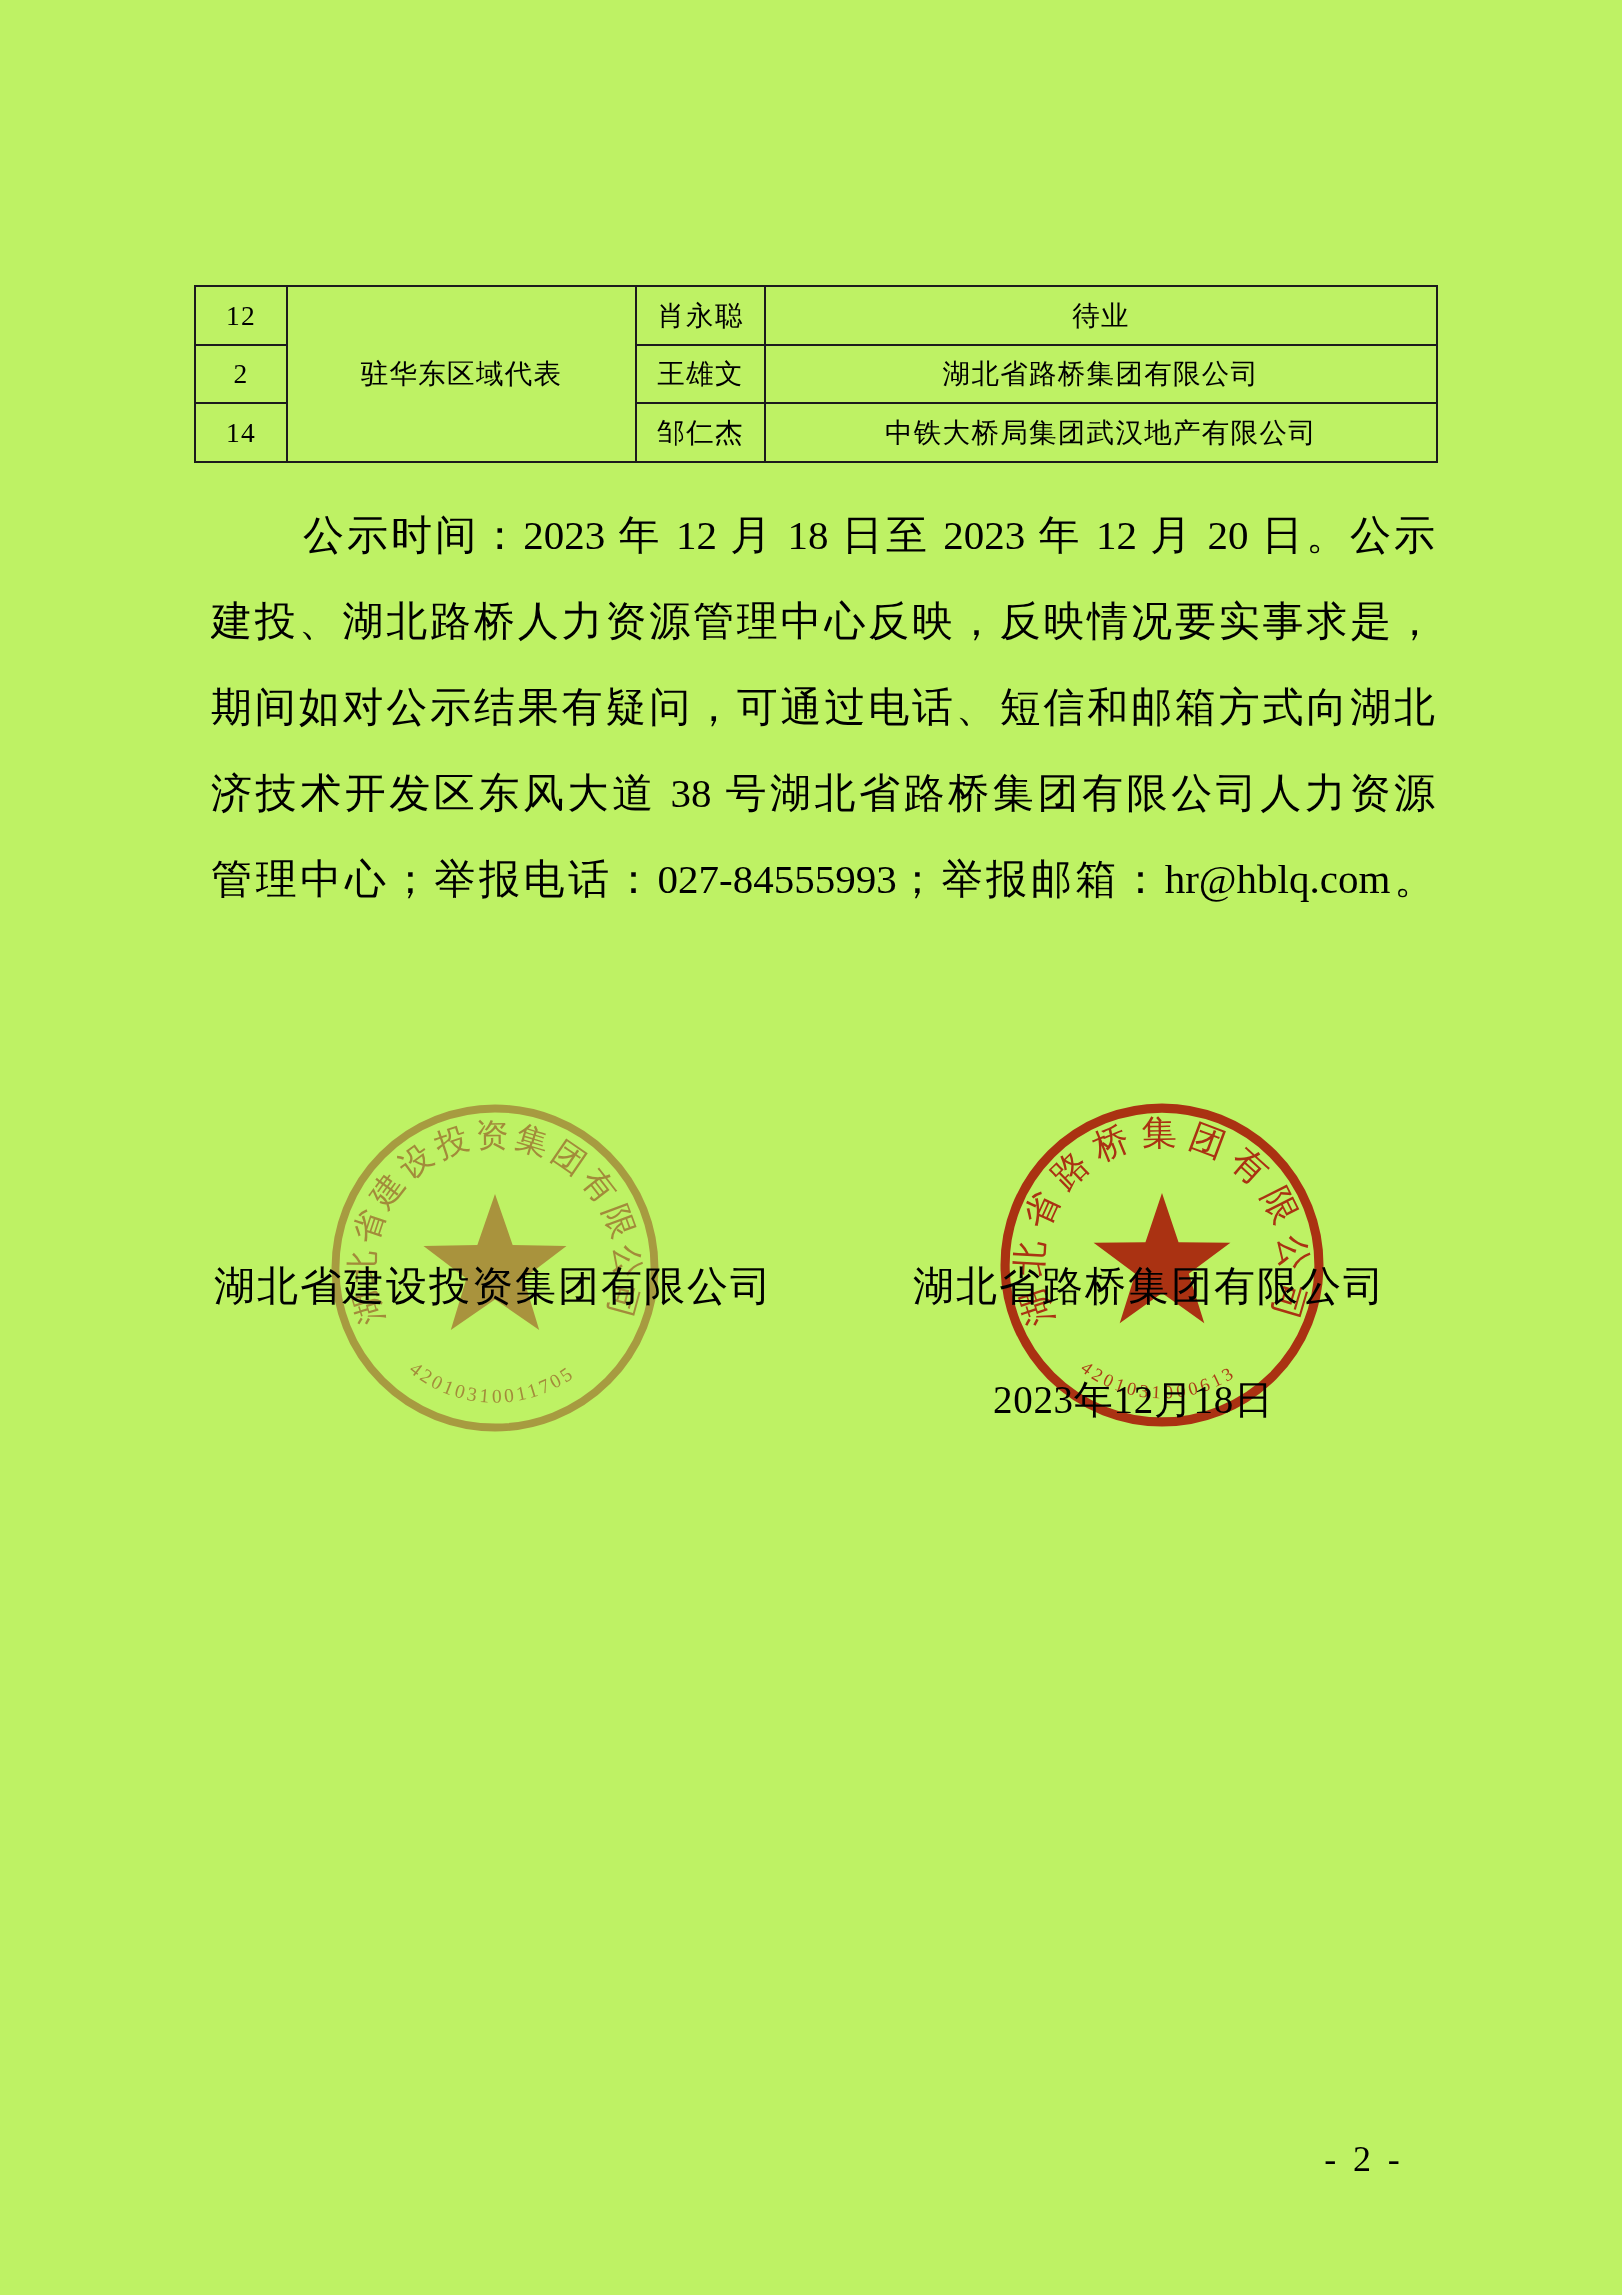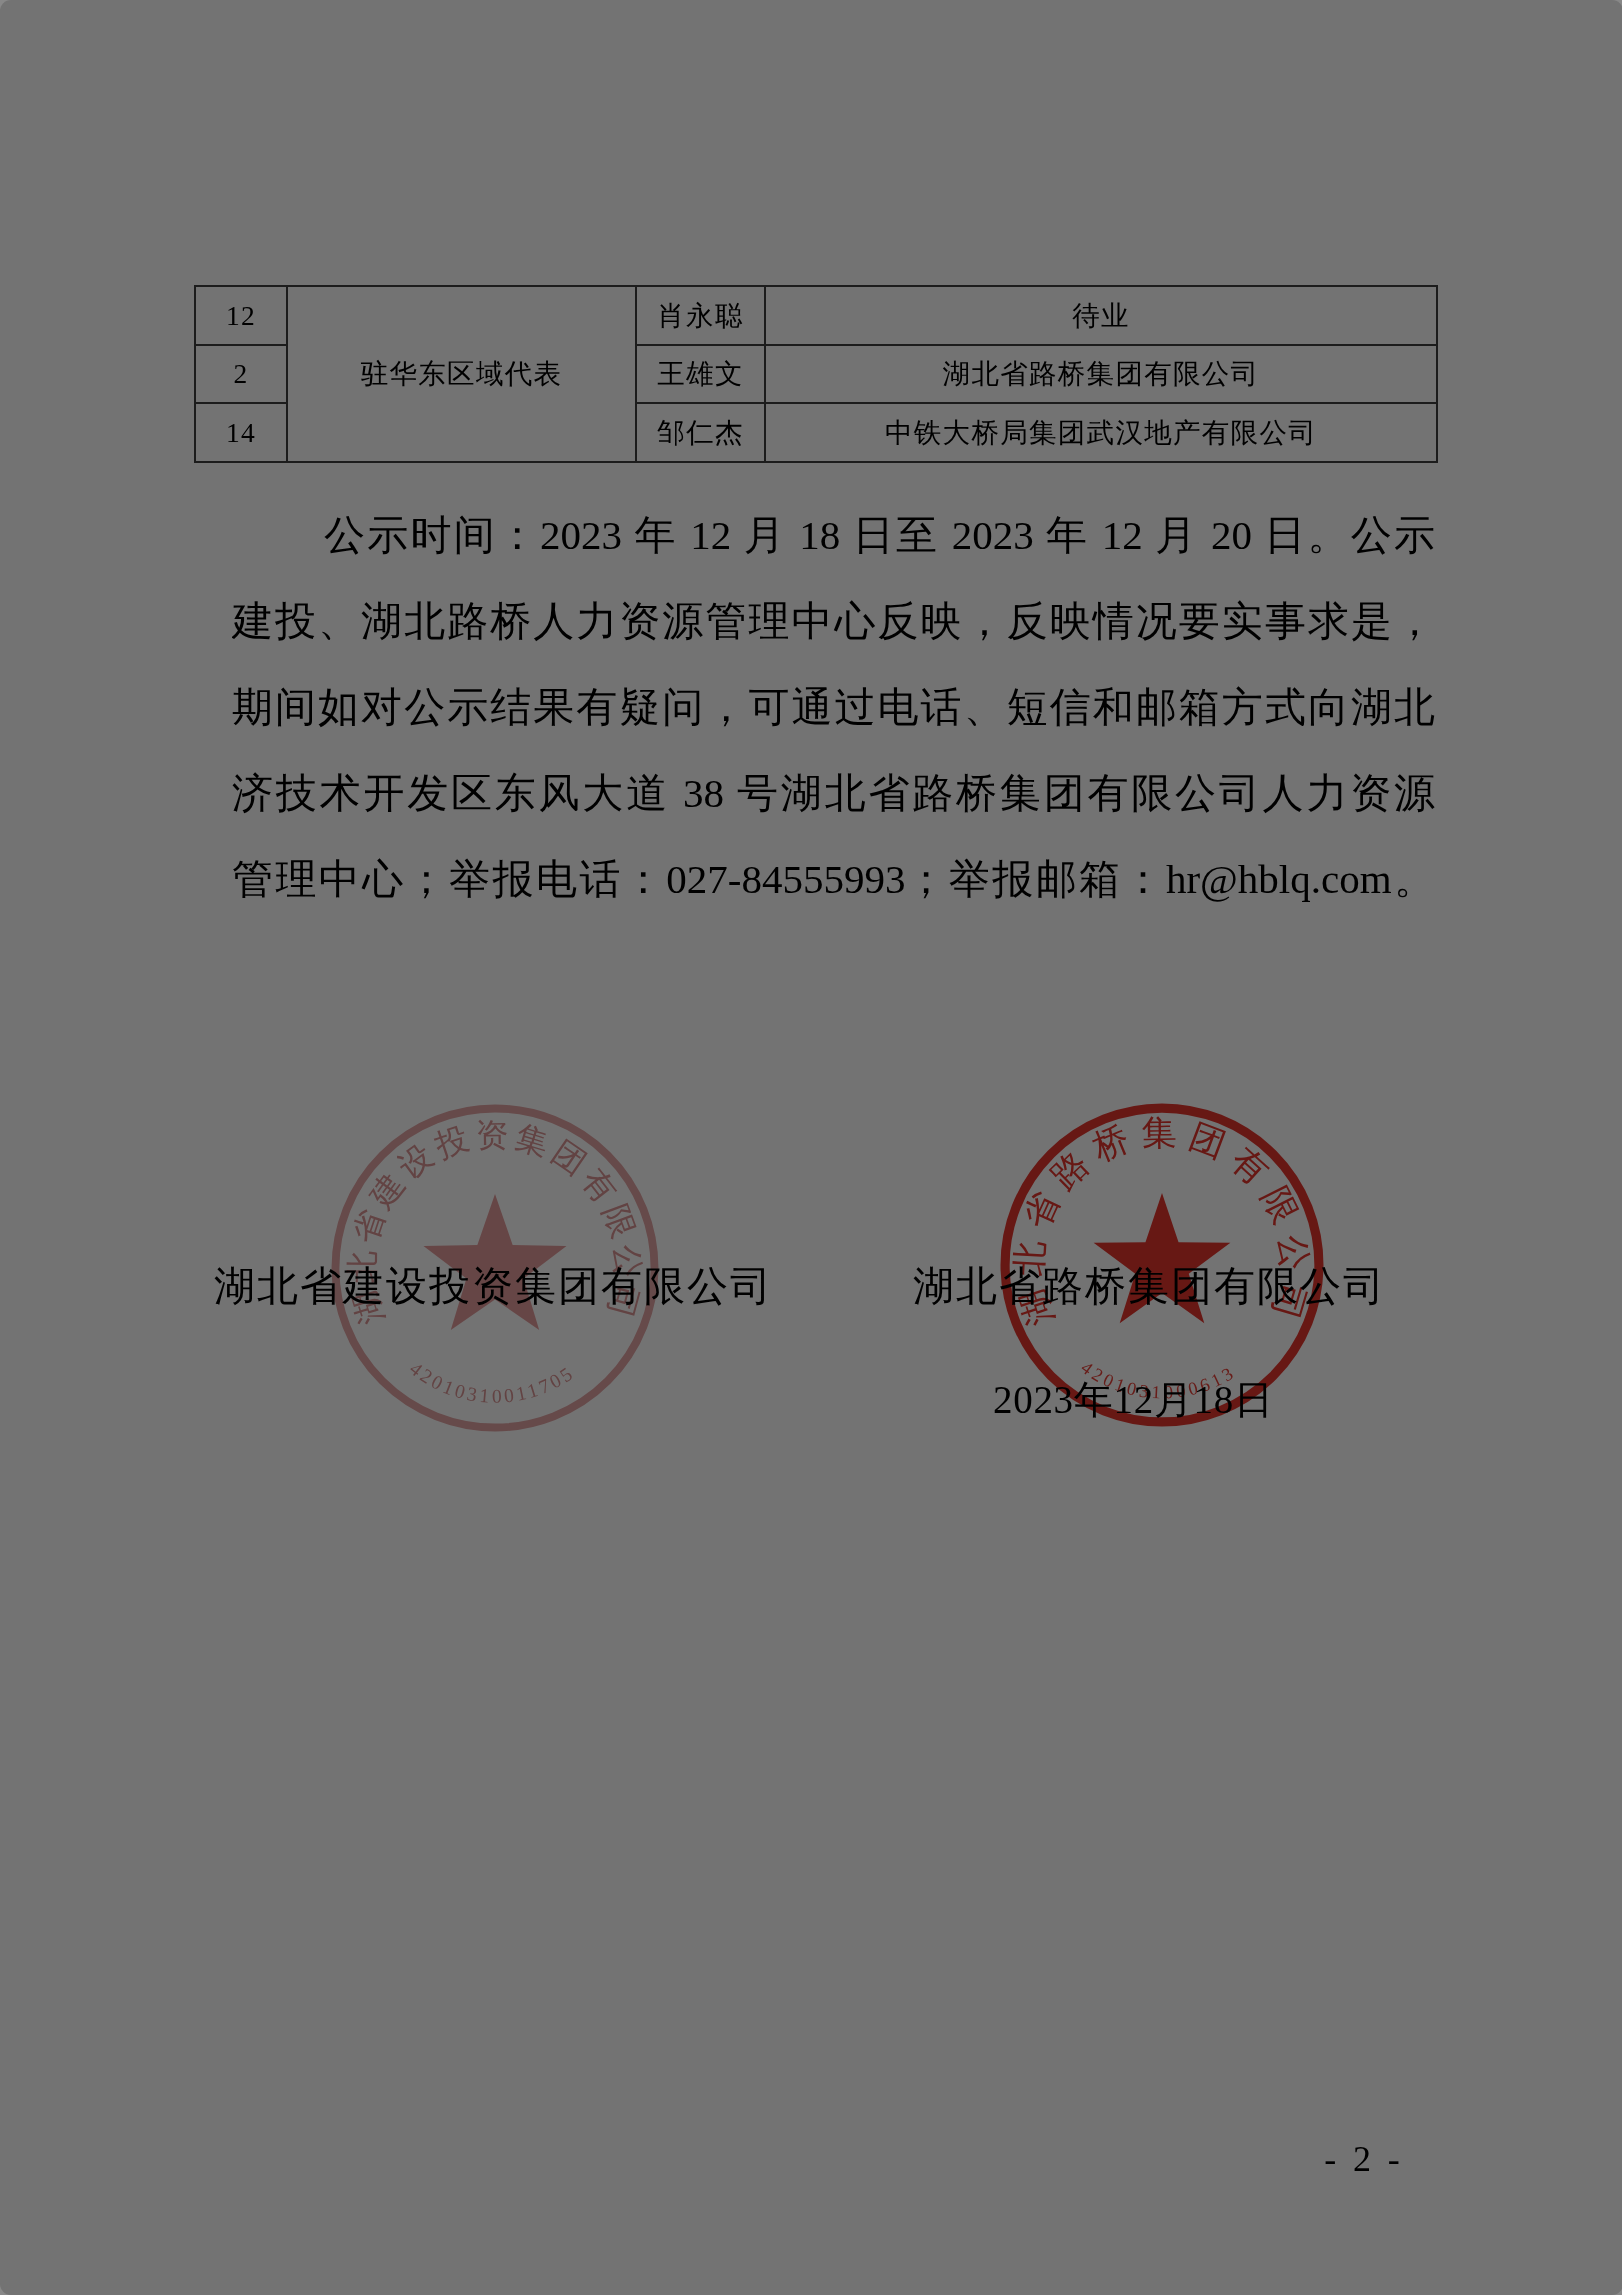--- a/index.html
+++ b/index.html
@@ -1,23 +1,22 @@
 <!DOCTYPE html>
 <html style="font-size:10.5px"><head>
 <meta charset="utf-8">
 <style>
   html,body{margin:0;padding:0;background:#888;}
   .page{
     position:relative;
     width:1623px;height:2295px;
-    background:#737373;
+    background:#bef264;
     overflow:hidden;
     font-family:"Liberation Serif","DejaVu Serif",serif;
     color:#000;
-    border-radius:11px;
   }
   
   table.rep{
     position:absolute;left:194px;top:285px;
     width:1242px;height:178px;
     border-collapse:collapse;table-layout:fixed;
   }
   table.rep td{
     border:2px solid #1c1c1c;
     text-align:center;vertical-align:middle;
@@ -26,21 +25,20 @@
   }
   
   .para{
     position:absolute;left:211px;top:492px;width:1224px;
     font-size:41px;line-height:86px;
   }
   .para .pline{
     height:86px;overflow:hidden;
     text-align:justify;text-align-last:justify;
     box-sizing:border-box;
-    margin-left:21px;
   }
   .para .pline.indent{padding-left:92px;}
   
   .company{
     position:absolute;top:1263px;height:46px;line-height:46px;
     font-size:41px;letter-spacing:2px;white-space:nowrap;
   }
   .company.left{left:214px;}
   .company.right{left:913px;}
   .dateline{

